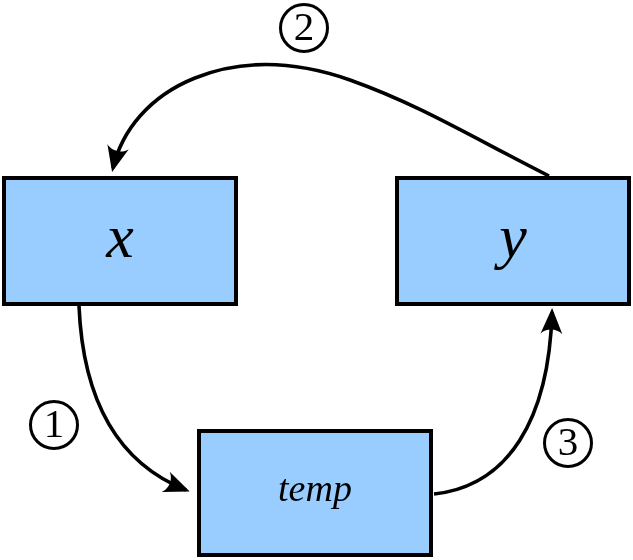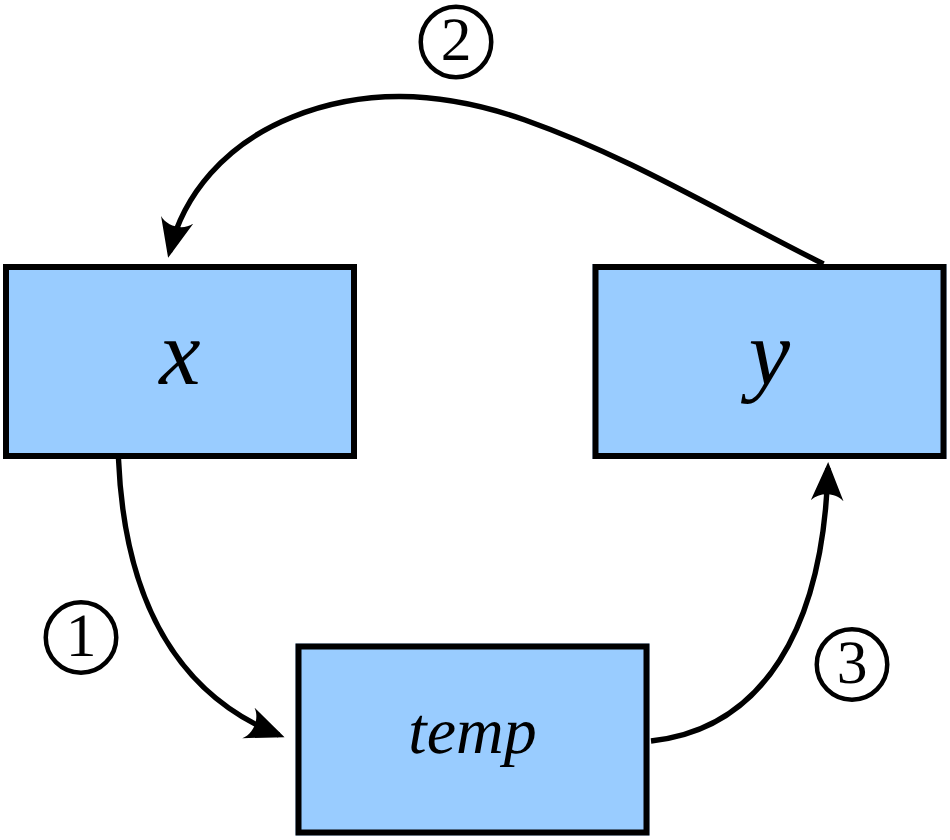--- a/index.html
+++ b/index.html
@@ -39,21 +39,21 @@
   }
   #node-x    { left: 2px;   top: 176px; width: 236px; height: 130px; }
   #node-y    { left: 395px; top: 176px; width: 236px; height: 130px; }
   #node-temp { left: 197px; top: 429px; width: 236px; height: 128px; }
   .node-label {
     font-style: italic;
     font-size: 62px;
     line-height: 1;
     transform: translateY(-5px);
   }
-  #node-temp .node-label { font-size: 44px; }
+  #node-temp .node-label { font-size: 38px; }
   .step-badge {
     position: absolute;
     box-sizing: border-box;
     width: 50px;
     height: 50px;
     border: 3px solid var(--outline, #000000);
     border-radius: 50%;
     background: transparent;
     display: flex;
     align-items: center;

